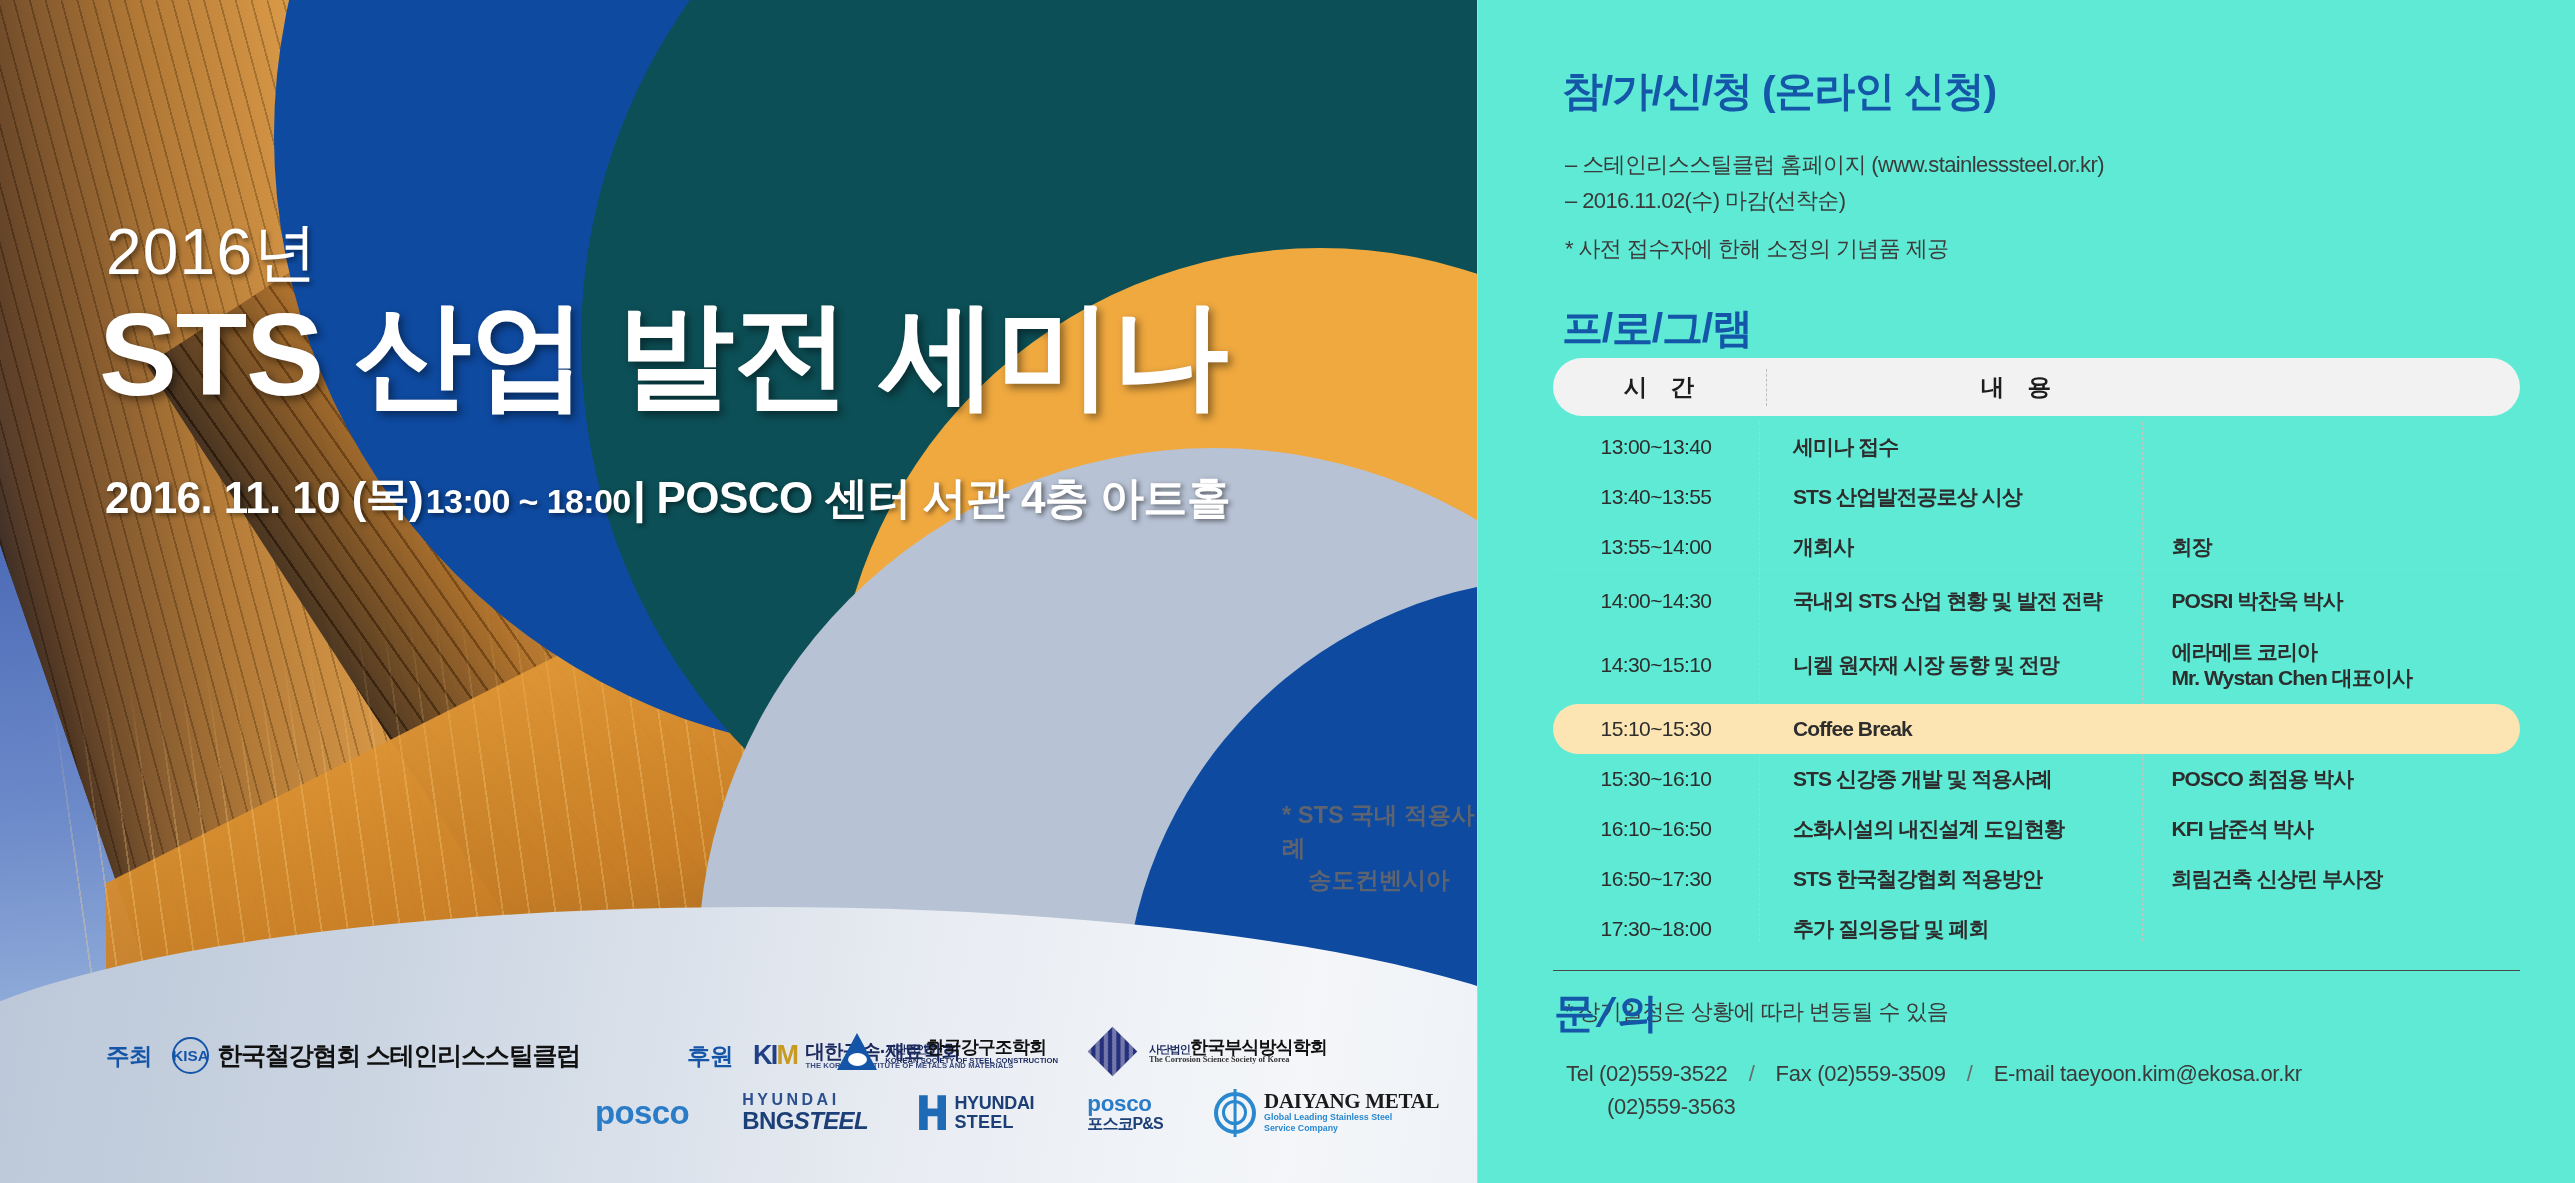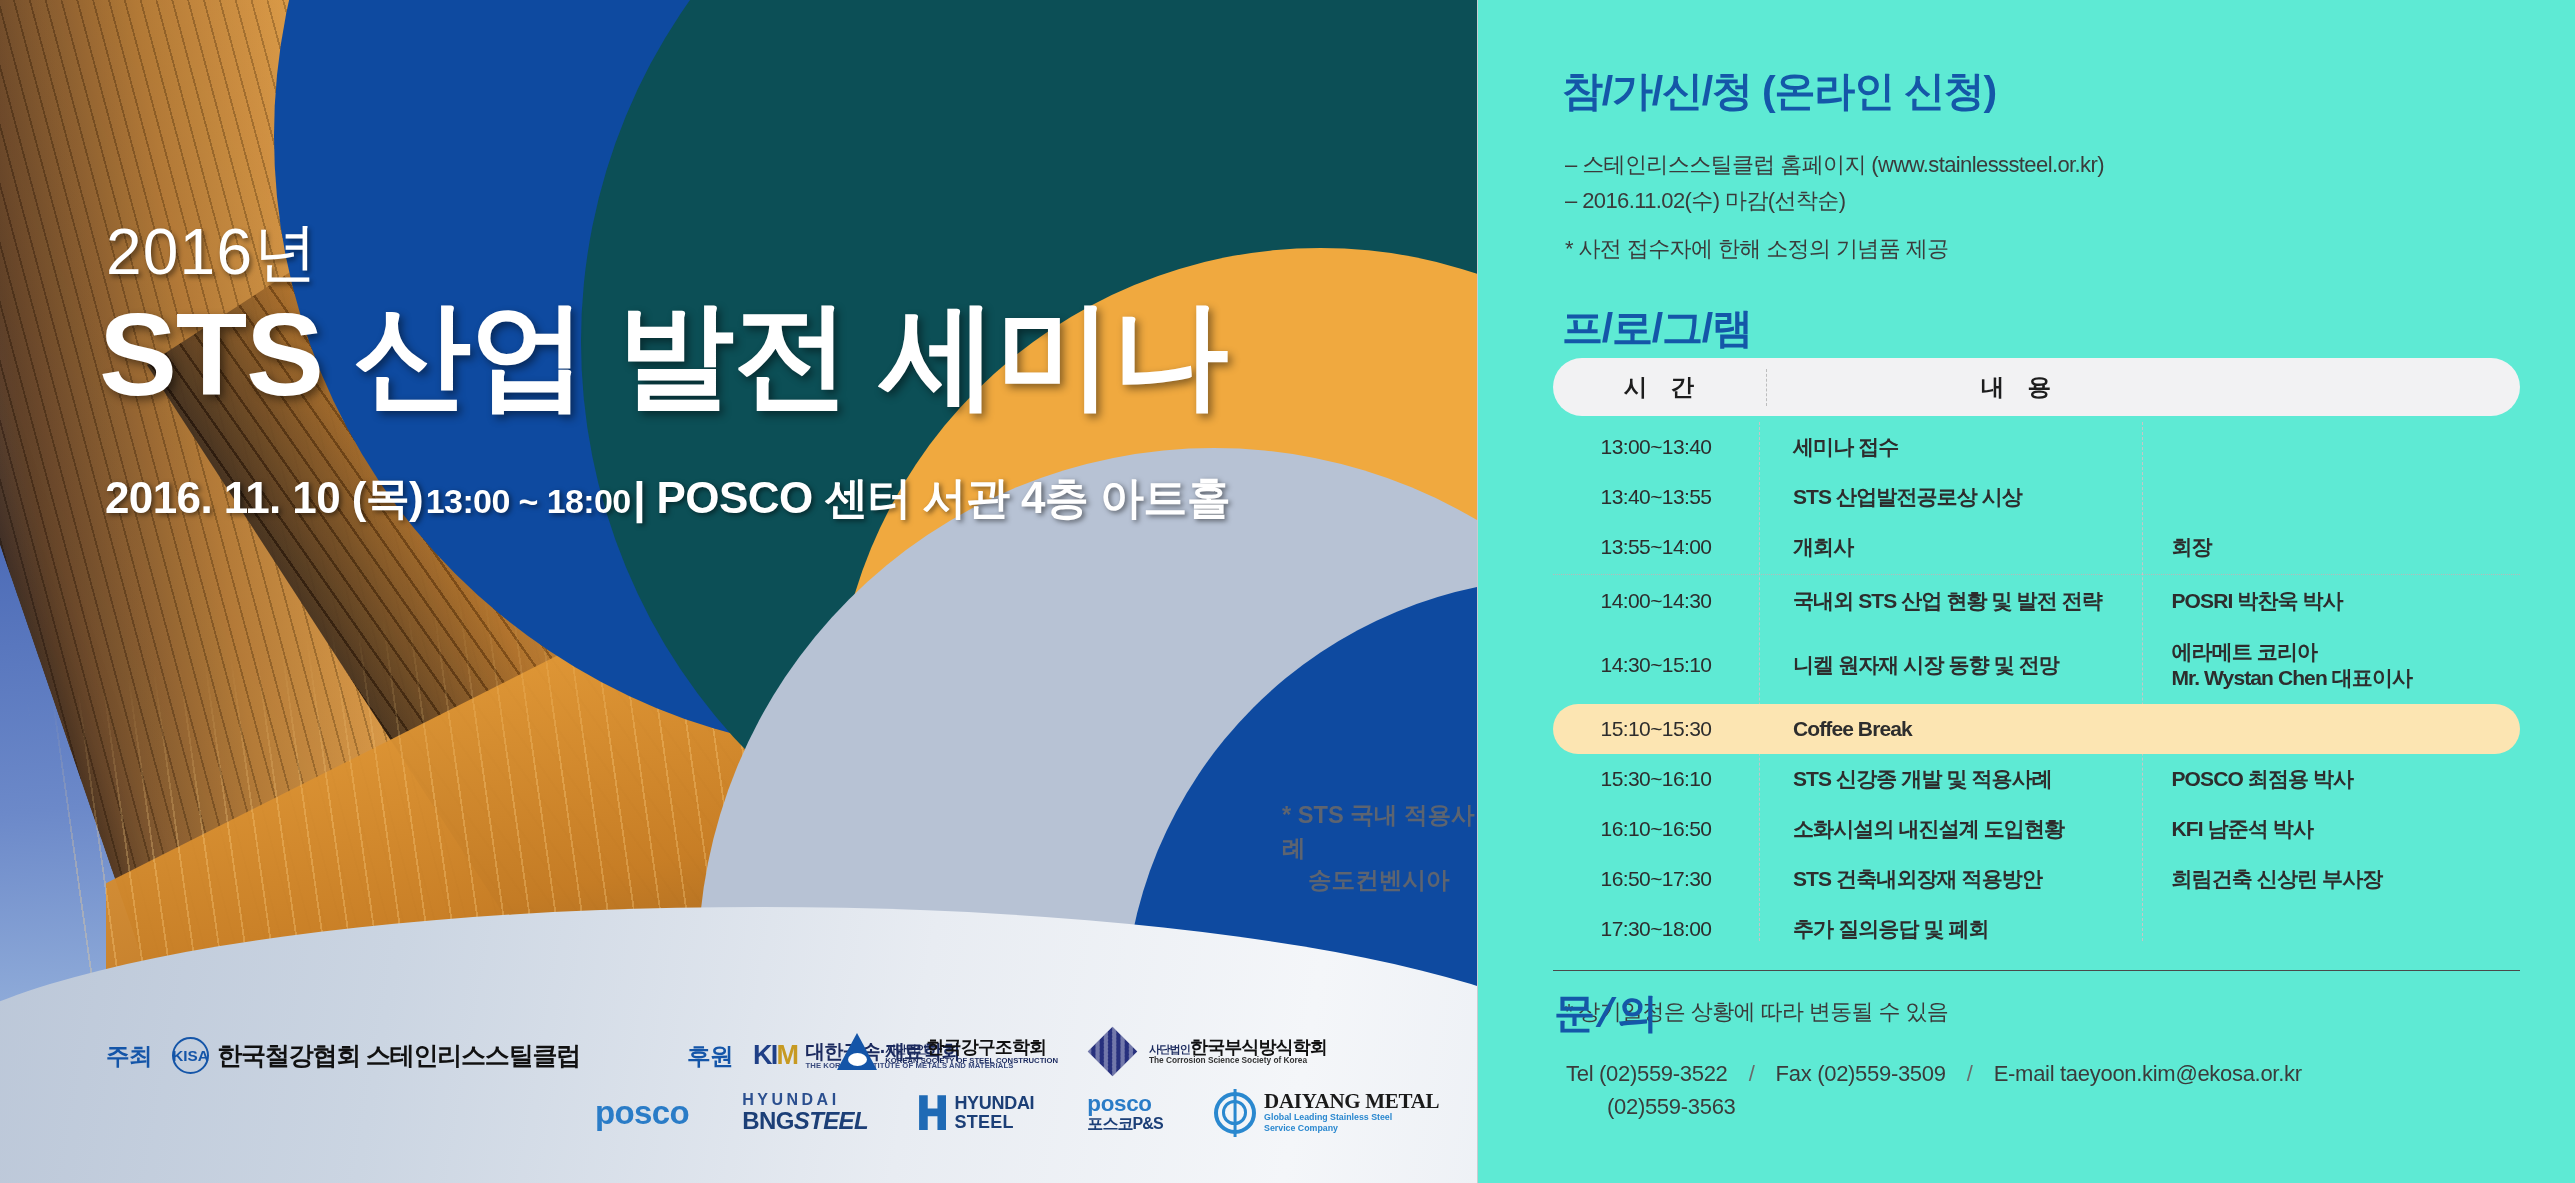--- a/index.html
+++ b/index.html
@@ -291,21 +291,21 @@
       <div class="sponsor-row" style="left:837px;top:1033px;">
         <span class="logo">
           <span class="mark kssc-tri"></span>
           <span class="wordmark">
             <div class="kssc-kr"><span class="pre">사단법인</span><span>한국강구조학회</span></div>
             <div class="kssc-en">KOREAN SOCIETY OF STEEL CONSTRUCTION</div>
           </span>
         </span>
         <span class="logo">
           <span class="mark csk-diamond"></span>
-          <span class="wordmark" style="margin-left:10.6px;">
+          <span class="wordmark" style="margin-left:10.6px;font-family:Liberation Serif, serif;">
             <div class="csk-kr"><span class="pre">사단법인</span><span>한국부식방식학회</span></div>
             <div class="csk-en">The Corrosion Science Society of Korea</div>
           </span>
         </span>
       </div>
 
       <div class="sponsor-row row2">
         <span class="logo posco-word" style="margin-right:53px;">posco</span>
 
         <span class="logo" style="margin-right:51px;">
@@ -402,21 +402,21 @@
             <div class="c-title">STS 신강종 개발 및 적용사례</div>
             <div class="c-speaker">POSCO 최점용 박사</div>
           </div>
           <div class="trow">
             <div class="c-time">16:10~16:50</div>
             <div class="c-title">소화시설의 내진설계 도입현황</div>
             <div class="c-speaker">KFI 남준석 박사</div>
           </div>
           <div class="trow">
             <div class="c-time">16:50~17:30</div>
-            <div class="c-title">STS 건축내외장재 적용방안</div>
+            <div class="c-title">STS 한국철강협회 적용방안</div>
             <div class="c-speaker">희림건축 신상린 부사장</div>
           </div>
           <div class="trow">
             <div class="c-time">17:30~18:00</div>
             <div class="c-title">추가 질의응답 및 폐회</div>
             <div class="c-speaker"></div>
           </div>
         </div>
 
       <div class="tfoot-rule"></div>

